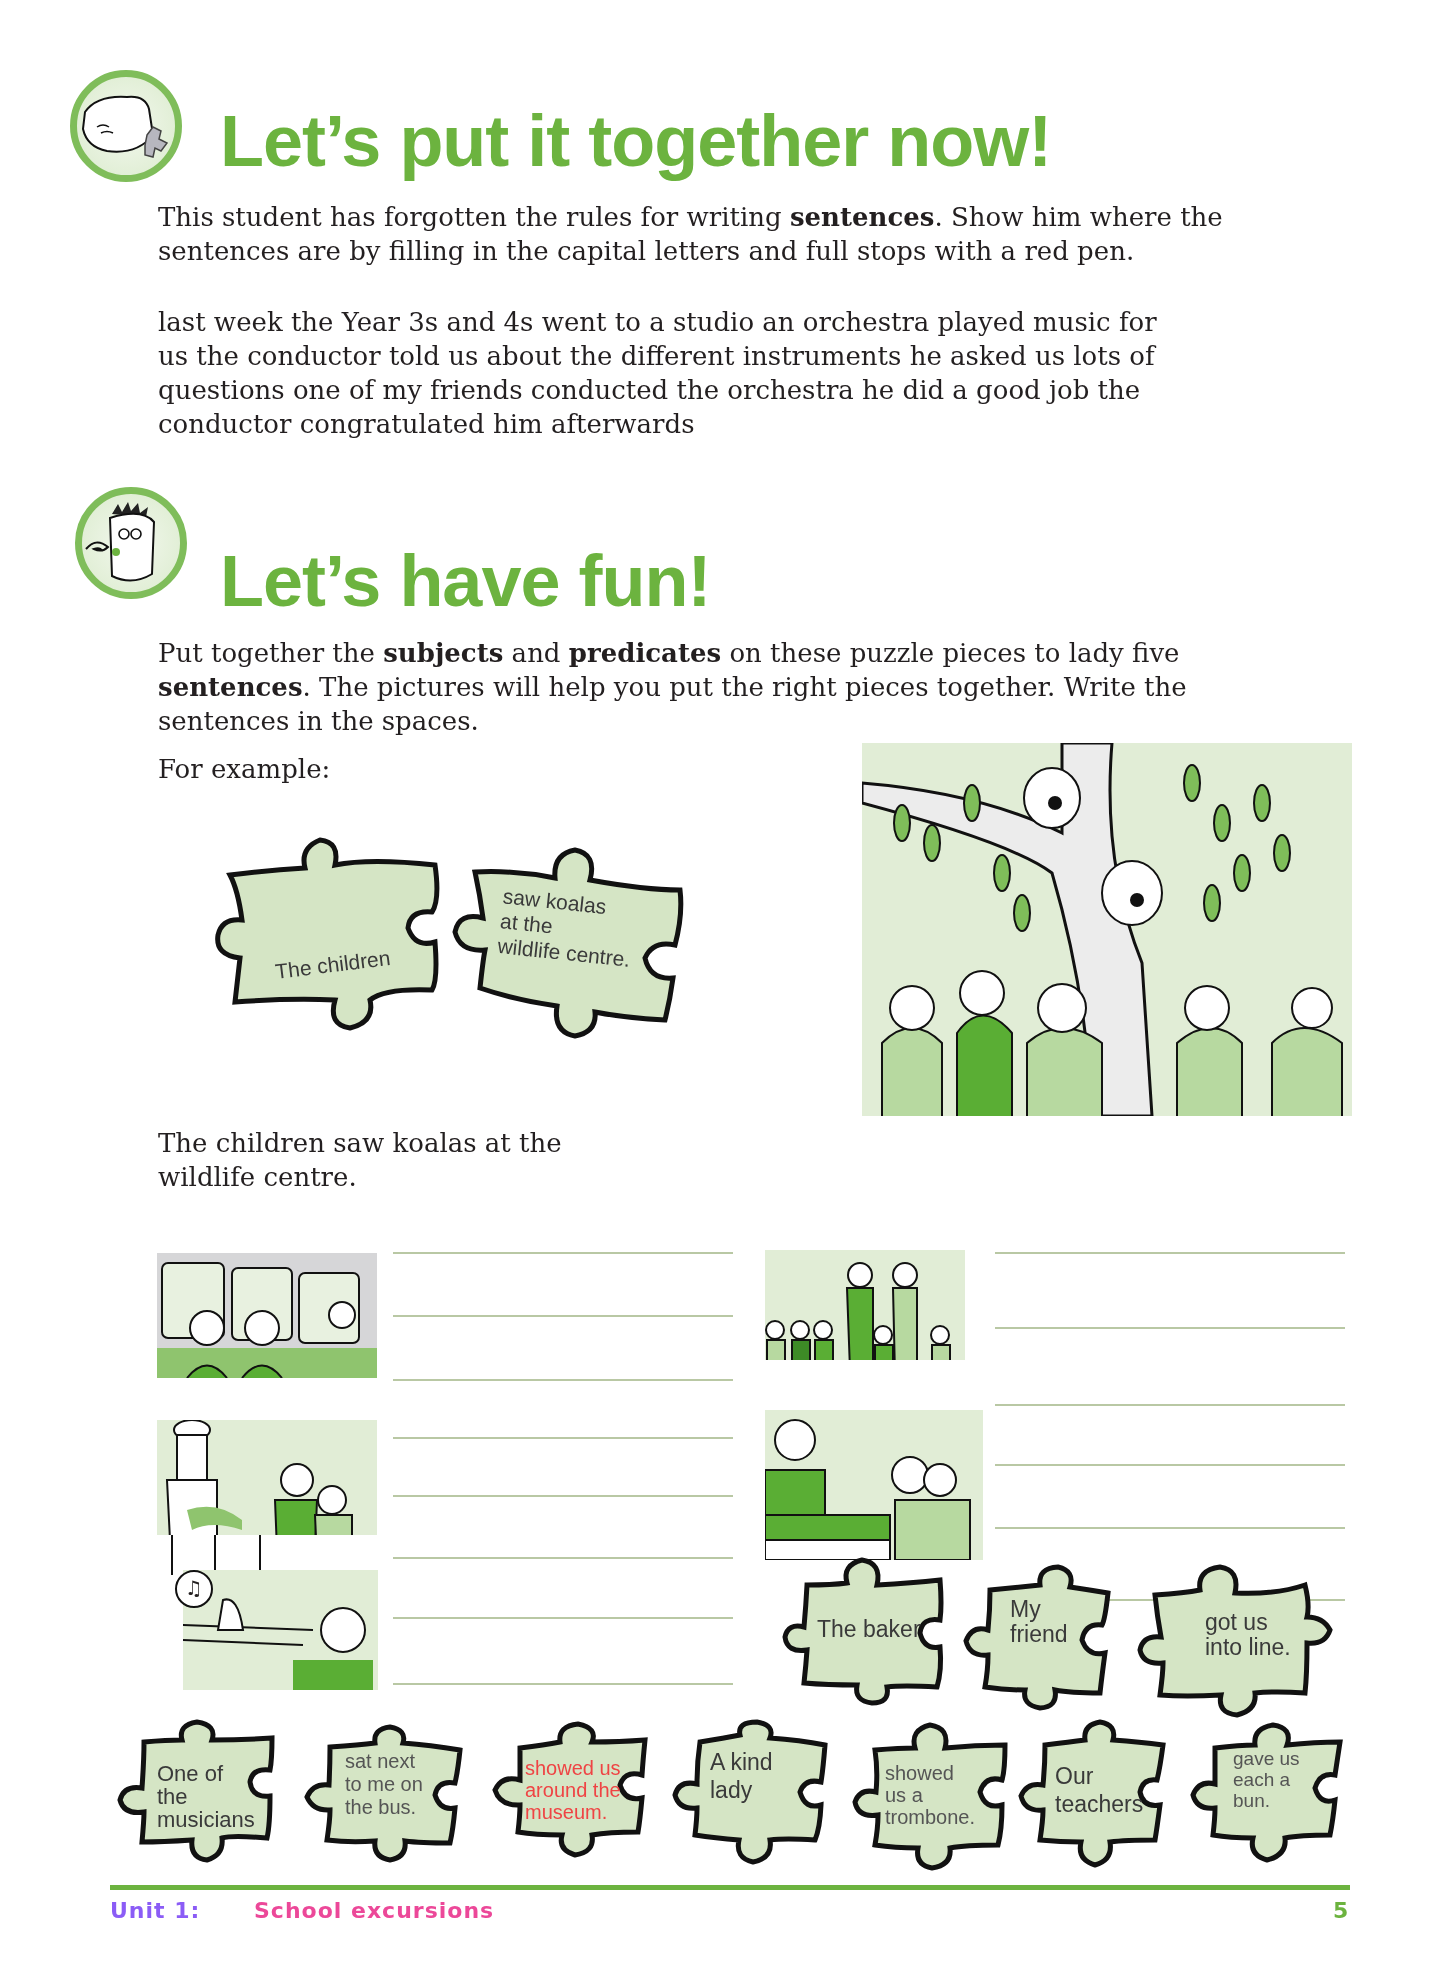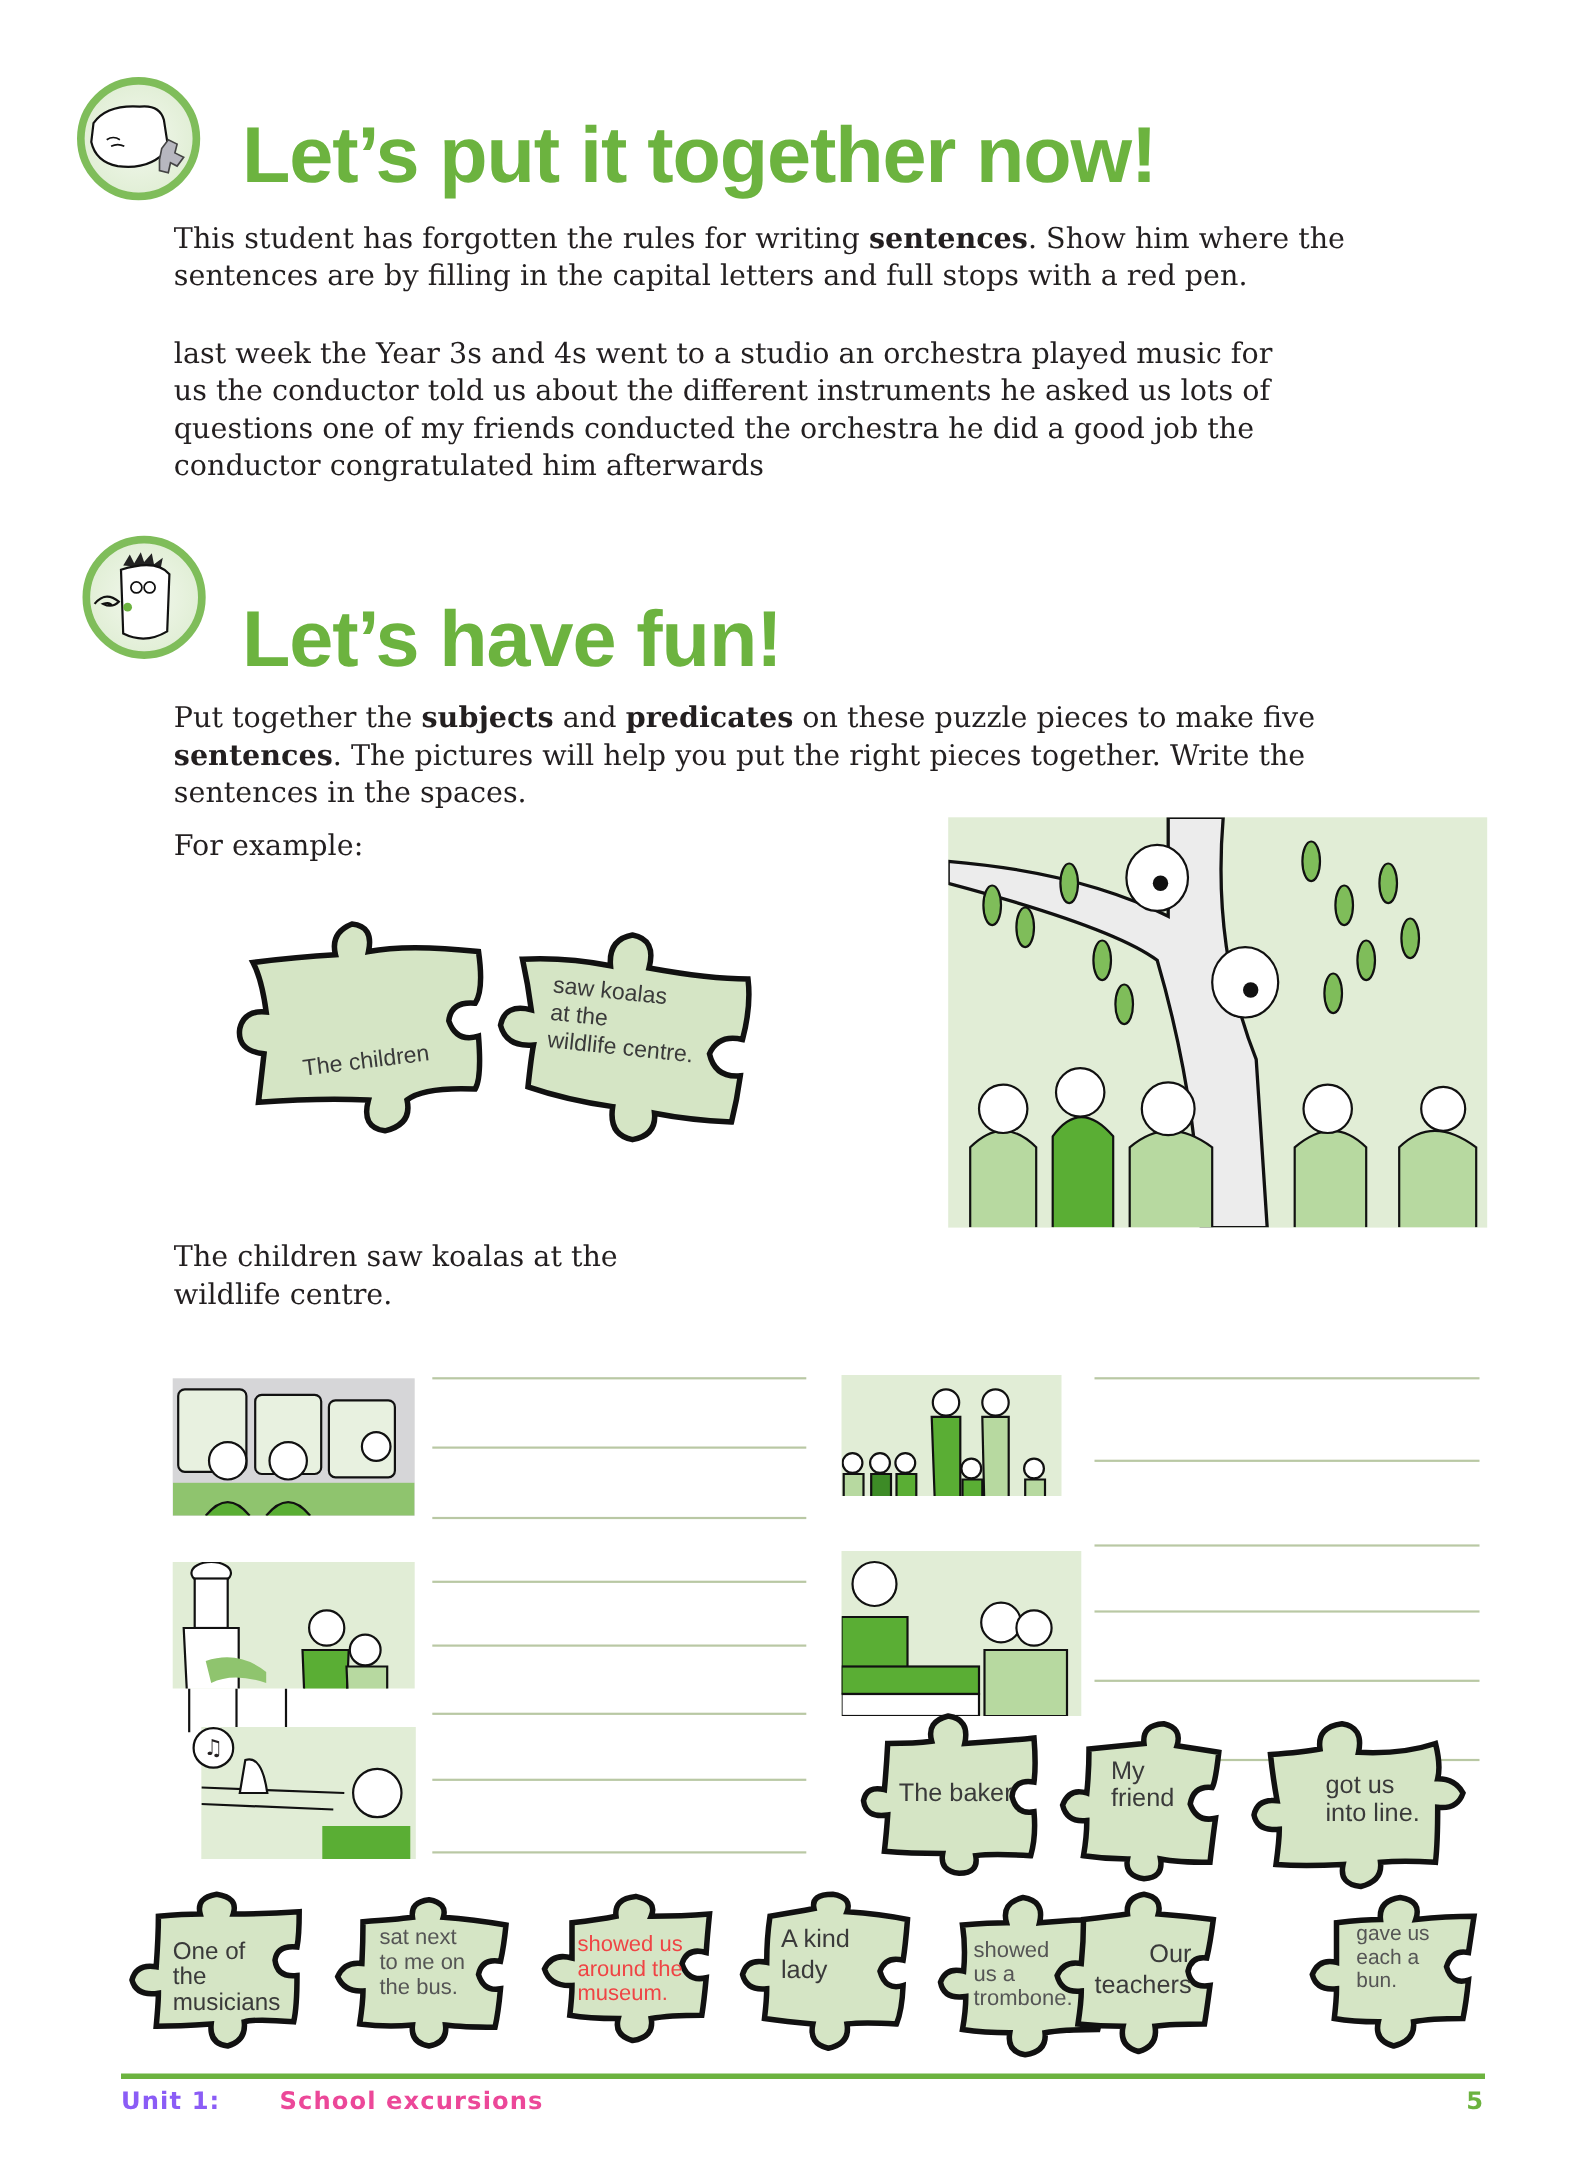--- a/index.html
+++ b/index.html
@@ -50,21 +50,21 @@
     <path d="M28 24 Q60 14 72 28 L70 80 Q50 92 30 82 Z" fill="#fff" stroke="#111" stroke-width="2"></path>
     <circle cx="42" cy="40" r="5" fill="none" stroke="#111" stroke-width="1.6"></circle>
     <circle cx="54" cy="40" r="5" fill="none" stroke="#111" stroke-width="1.6"></circle>
     <path d="M4 55 q10 -12 22 -2 q-6 6 -14 2 q6 -2 8 2" fill="none" stroke="#111" stroke-width="2"></path>
     <circle cx="34" cy="58" r="4" fill="#6cb33f"></circle>
   </svg>
 </div>
 <div class="abs heading" style="left:220px;top:540px;">Let’s have fun!</div>
 
 <div class="abs body-text para" style="left:158px;top:636px;width:1110px;">
-  <span>Put together the </span><b>subjects</b><span> and </span><b>predicates</b><span> on these puzzle pieces to make five </span><b>sentences</b><span>. The pictures will help you put the right pieces together. Write the sentences in the spaces.</span>
+  <span>Put together the </span><b>subjects</b><span> and </span><b>predicates</b><span> on these puzzle pieces to lady five </span><b>sentences</b><span>. The pictures will help you put the right pieces together. Write the sentences in the spaces.</span>
 </div>
 
 <div class="abs body-text" style="left:158px;top:752px;">For example:</div>
 
 <div class="piece" style="left:210px;top:830px;width:240px;height:210px;">
   <svg width="240" height="210" viewBox="0 0 240 210">
     <path d="M20 45 Q60 40 95 38 Q90 18 110 10 Q130 12 125 35 Q160 28 225 35 Q230 70 222 82 Q200 80 198 98 Q205 118 225 112 Q228 150 222 160 Q175 158 160 170 Q165 192 140 198 Q118 195 125 170 Q80 168 25 172 Q28 145 30 128 Q5 125 8 105 Q12 88 32 90 Q28 60 20 45 Z" fill="#d5e5c5" stroke="#111" stroke-width="5"></path>
   </svg>
   <div class="ptext" style="left:65px;top:122px;transform:rotate(-7deg);">The children</div>
 </div>
@@ -261,21 +261,21 @@
 lady</div>
 </div>
 <div class="piece" style="left:840px;top:1720px;width:185px;height:150px;">
   <svg width="185" height="150" viewBox="0 0 185 150">
     <path d="M35 30 Q60 28 75 28 Q70 10 90 5 Q110 8 105 28 Q135 25 165 25 Q165 50 162 60 Q145 55 140 72 Q145 90 162 85 Q162 110 158 125 Q125 125 110 128 Q112 145 92 148 Q75 145 78 128 Q55 128 35 125 Q38 108 38 95 Q18 98 15 82 Q20 68 36 72 Q38 50 35 30 Z" fill="#d5e5c5" stroke="#111" stroke-width="5"></path>
   </svg>
   <div class="ptext" style="left:45px;top:42px;font-size:20px;line-height:22px;color:#555;">showed
 us a
 trombone.</div>
 </div>
-<div class="piece" style="left:955px;top:1720px;width:165px;height:150px;text-align:right;">
+<div class="piece" style="left:1015px;top:1720px;width:165px;height:150px;">
   <svg width="165" height="150" viewBox="0 0 165 150">
     <path d="M30 25 Q55 22 70 20 Q68 5 85 2 Q102 5 98 20 Q125 22 148 25 Q145 48 142 60 Q128 58 125 72 Q128 88 145 85 Q142 108 140 120 Q110 120 95 122 Q98 140 80 145 Q62 140 66 122 Q45 122 25 120 Q28 100 28 90 Q10 92 6 76 Q12 62 28 65 Q30 45 30 25 Z" fill="#d5e5c5" stroke="#111" stroke-width="5"></path>
   </svg>
   <div class="ptext" style="left:40px;top:42px;font-size:23px;line-height:28px;">Our
 teachers</div>
 </div>
 <div class="piece" style="left:1185px;top:1720px;width:170px;height:145px;">
   <svg width="170" height="145" viewBox="0 0 170 145">
     <path d="M30 28 Q55 25 70 25 Q68 8 88 5 Q108 8 102 25 Q130 22 155 22 Q152 42 150 55 Q135 52 130 68 Q135 85 150 80 Q148 100 145 115 Q115 115 100 118 Q102 135 82 140 Q64 135 68 118 Q45 118 28 115 Q30 98 30 88 Q12 90 8 75 Q14 60 30 64 Q30 45 30 28 Z" fill="#d5e5c5" stroke="#111" stroke-width="5"></path>
   </svg>

